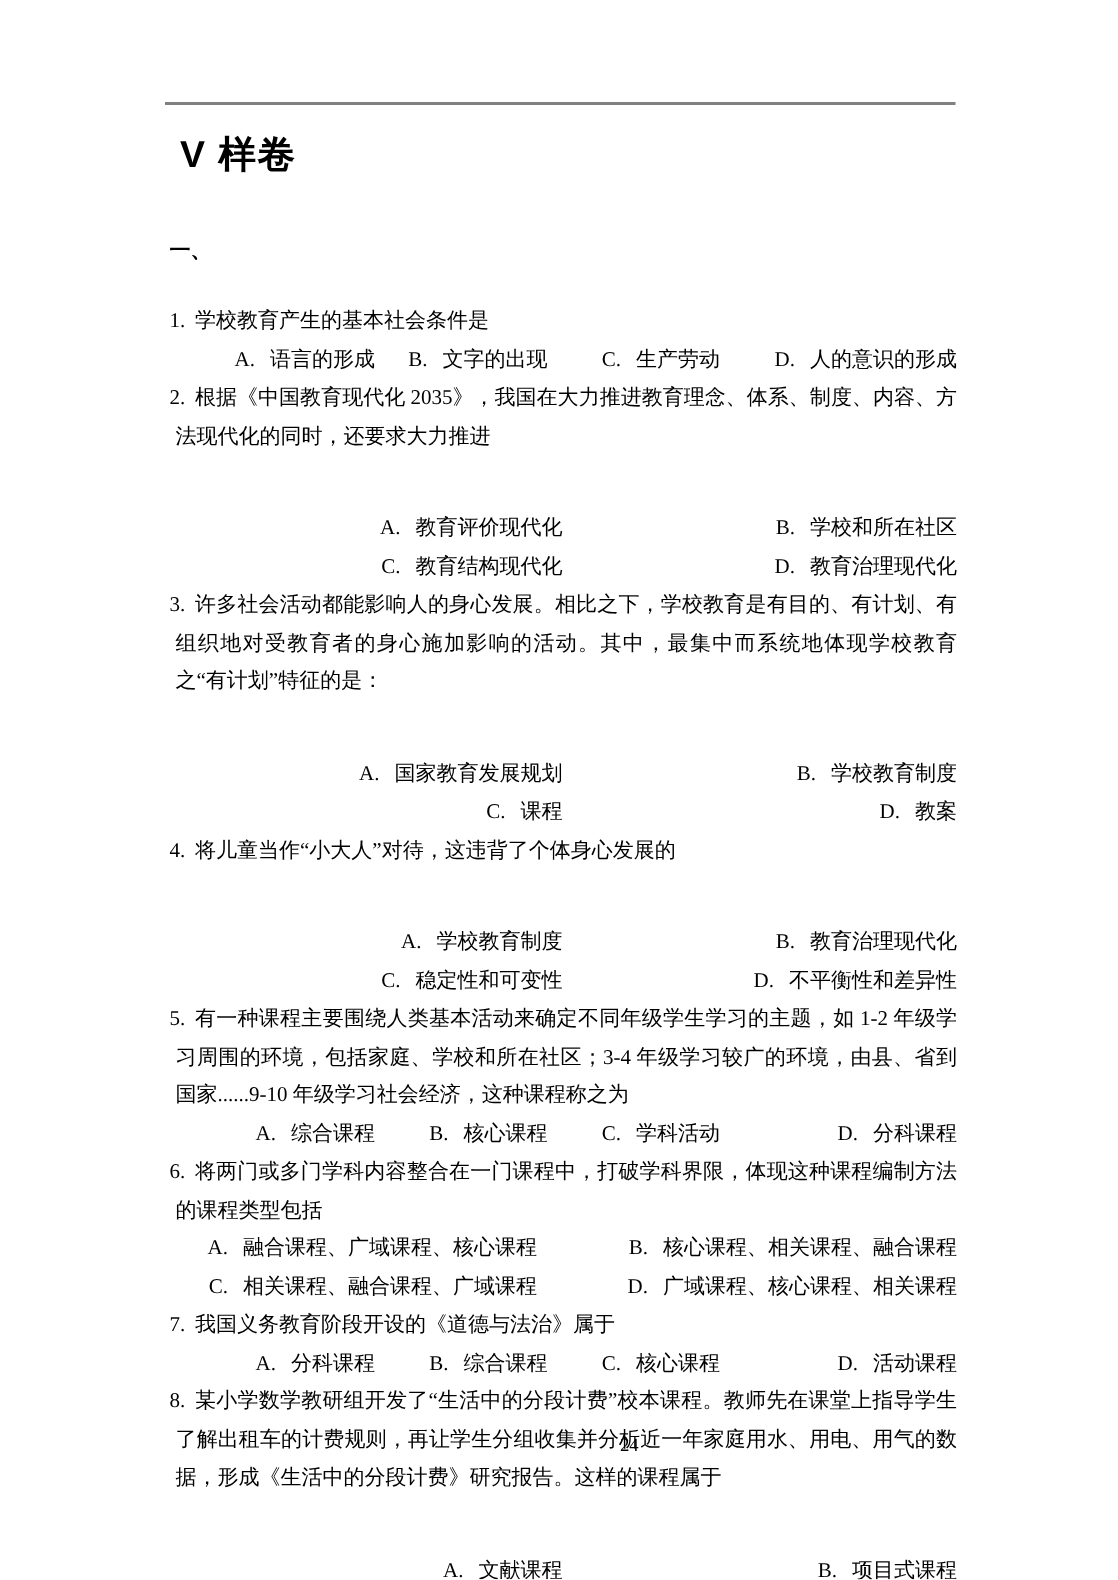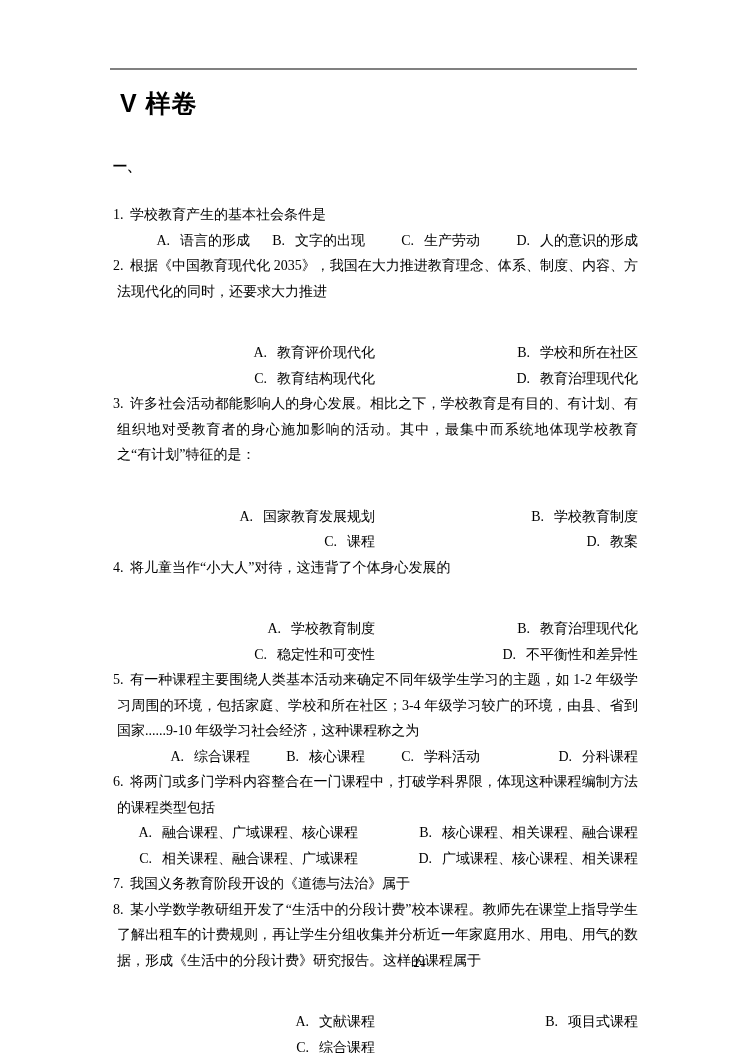--- a/index.html
+++ b/index.html
@@ -107,20 +107,26 @@
         <p class="stem"><span class="qnum">6.</span><span>将两门或多门学科内容整合在一门课程中，打破学科界限，体现这种课程编制方法的课程类型包括</span></p>
         <div class="opts cols2n">
           <div class="opt"><span class="olabel">A.</span><span class="otext">融合课程、广域课程、核心课程</span></div>
           <div class="opt"><span class="olabel">B.</span><span class="otext">核心课程、相关课程、融合课程</span></div>
           <div class="opt"><span class="olabel">C.</span><span class="otext">相关课程、融合课程、广域课程</span></div>
           <div class="opt"><span class="olabel">D.</span><span class="otext">广域课程、核心课程、相关课程</span></div>
         </div>
       </div>
       <div class="question">
         <p class="stem"><span class="qnum">7.</span><span>我国义务教育阶段开设的《道德与法治》属于</span></p>
+        <div class="opts row4">
+          <div class="opt"><span class="olabel">A.</span><span class="otext">分科课程</span></div>
+          <div class="opt"><span class="olabel">B.</span><span class="otext">综合课程</span></div>
+          <div class="opt"><span class="olabel">C.</span><span class="otext">核心课程</span></div>
+          <div class="opt"><span class="olabel">D.</span><span class="otext">活动课程</span></div>
+        </div>
       </div>
       <div class="question">
         <p class="stem"><span class="qnum">8.</span><span>某小学数学教研组开发了“生活中的分段计费”校本课程。教师先在课堂上指导学生了解出租车的计费规则，再让学生分组收集并分析近一年家庭用水、用电、用气的数据，形成《生活中的分段计费》研究报告。这样的课程属于</span></p>
         <div class="opts cols2">
           <div class="opt"><span class="olabel">A.</span><span class="otext">文献课程</span></div>
           <div class="opt"><span class="olabel">B.</span><span class="otext">项目式课程</span></div>
           <div class="opt"><span class="olabel">C.</span><span class="otext">综合课程</span></div>
         </div>
       </div>
     </div>

